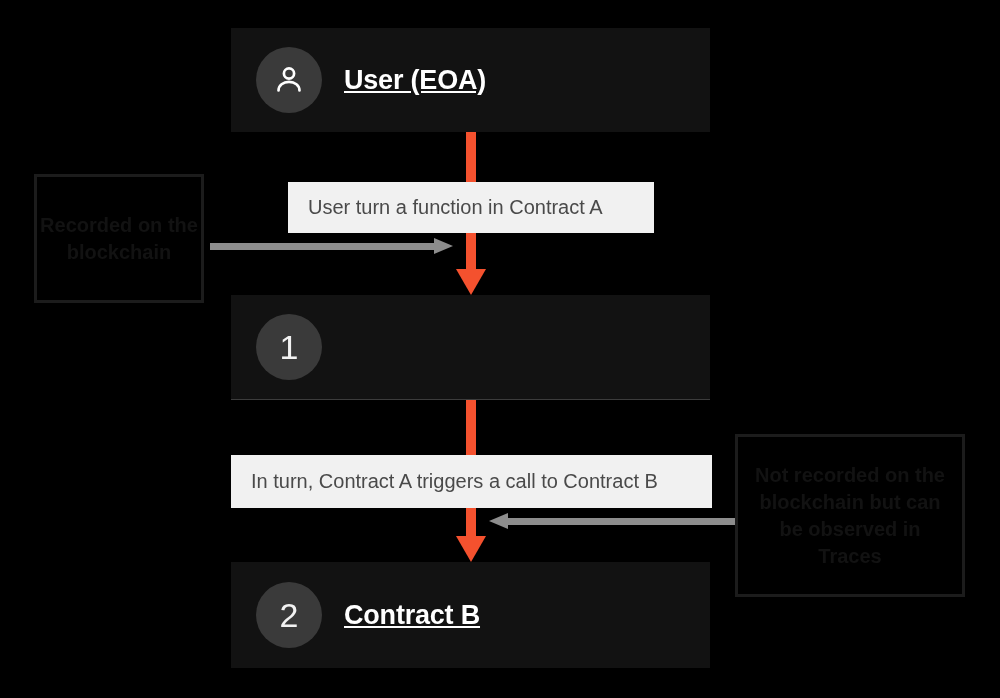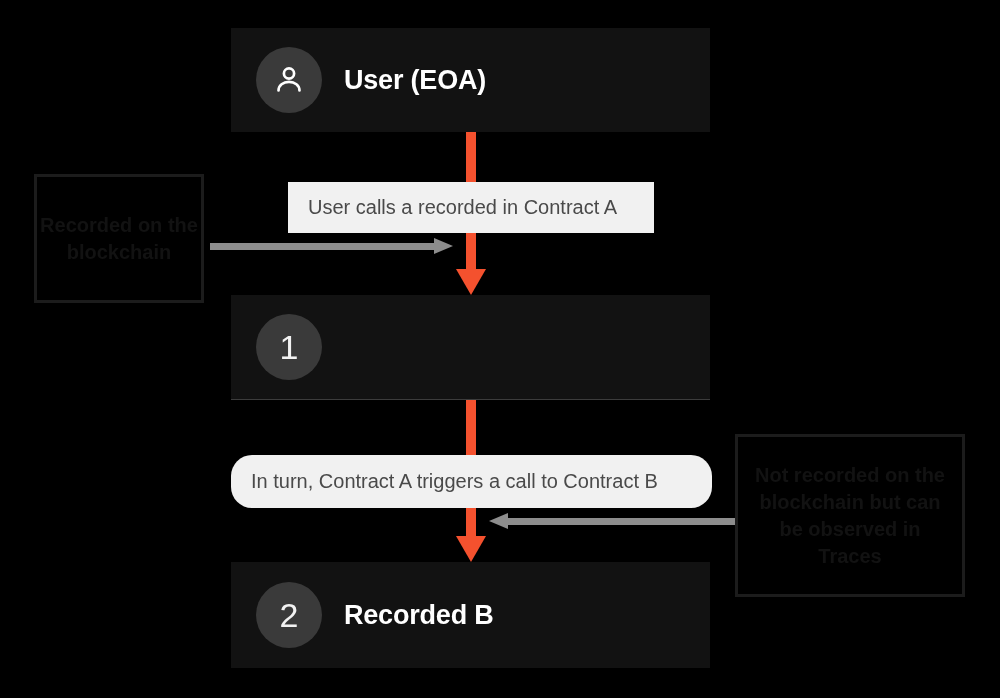--- a/index.html
+++ b/index.html
@@ -53,40 +53,41 @@
     font-family: "Liberation Sans", "DejaVu Sans", sans-serif;
   }
   .node-badge svg { display: block; }
   .node-label {
     margin-left: 22px;
     color: #ffffff;
     font-size: 27px;
     font-weight: 700;
     letter-spacing: -0.2px;
     white-space: nowrap;
+    text-decoration: underline;
   }
 
   #node-user     { top: 28px;  height: 104px; }
   #node-contract-a { top: 295px; height: 105px; }
   #node-contract-b { top: 562px; height: 106px; }
 
   
   .caption {
     position: absolute;
     background: #f1f1f1;
     color: #4a4a4a;
     font-size: 20px;
     display: flex;
     align-items: center;
     box-sizing: border-box;
     padding: 0 20px;
     white-space: nowrap;
   }
   #caption-1 { left: 288px; top: 182px; width: 366px; height: 51px; }
-  #caption-2 { left: 231px; top: 455px; width: 481px; height: 53px; border-radius: 21px; }
+  #caption-2 { left: 231px; top: 455px; width: 481px; height: 53px; }
 
   
   .flow-arrow {
     position: absolute;
     left: 455px;
     width: 32px;
   }
   .flow-arrow .shaft {
     position: absolute;
     left: 11px;
@@ -187,40 +188,40 @@
   <div class="node has-rule" id="node-contract-a">
     <div class="node-badge">
       <span class="num">1</span>
     </div>
   </div>
 
   <div class="node" id="node-contract-b">
     <div class="node-badge">
       <span class="num">2</span>
     </div>
-    <div class="node-label">Recorded B</div>
+    <div class="node-label">Contract B</div>
   </div>
 
   <div class="flow-arrow" id="arrow-1a">
     <div class="shaft"></div>
   </div>
   <div class="flow-arrow" id="arrow-1b">
     <div class="shaft"></div>
     <div class="head"></div>
   </div>
   <div class="flow-arrow" id="arrow-2a">
     <div class="shaft"></div>
   </div>
   <div class="flow-arrow" id="arrow-2b">
     <div class="shaft"></div>
     <div class="head"></div>
   </div>
 
   <div class="caption" id="caption-1">
-    <span>User calls a recorded in Contract A</span>
+    <span>User turn a function in Contract A</span>
   </div>
   <div class="caption" id="caption-2">
     <span>In turn, Contract A triggers a call to Contract B</span>
   </div>
 
   <div class="gray-arrow" id="gray-arrow-left">
     <div class="g-shaft"></div>
     <div class="g-head"></div>
   </div>
   <div class="gray-arrow" id="gray-arrow-right">

